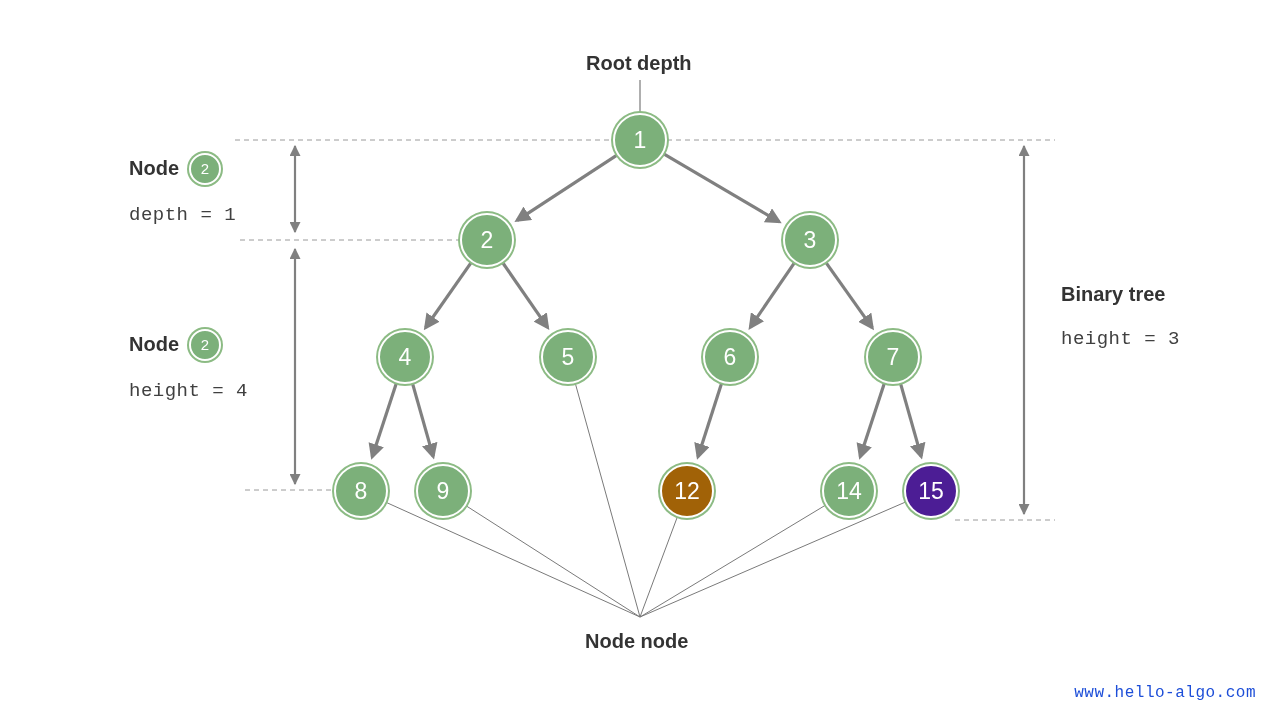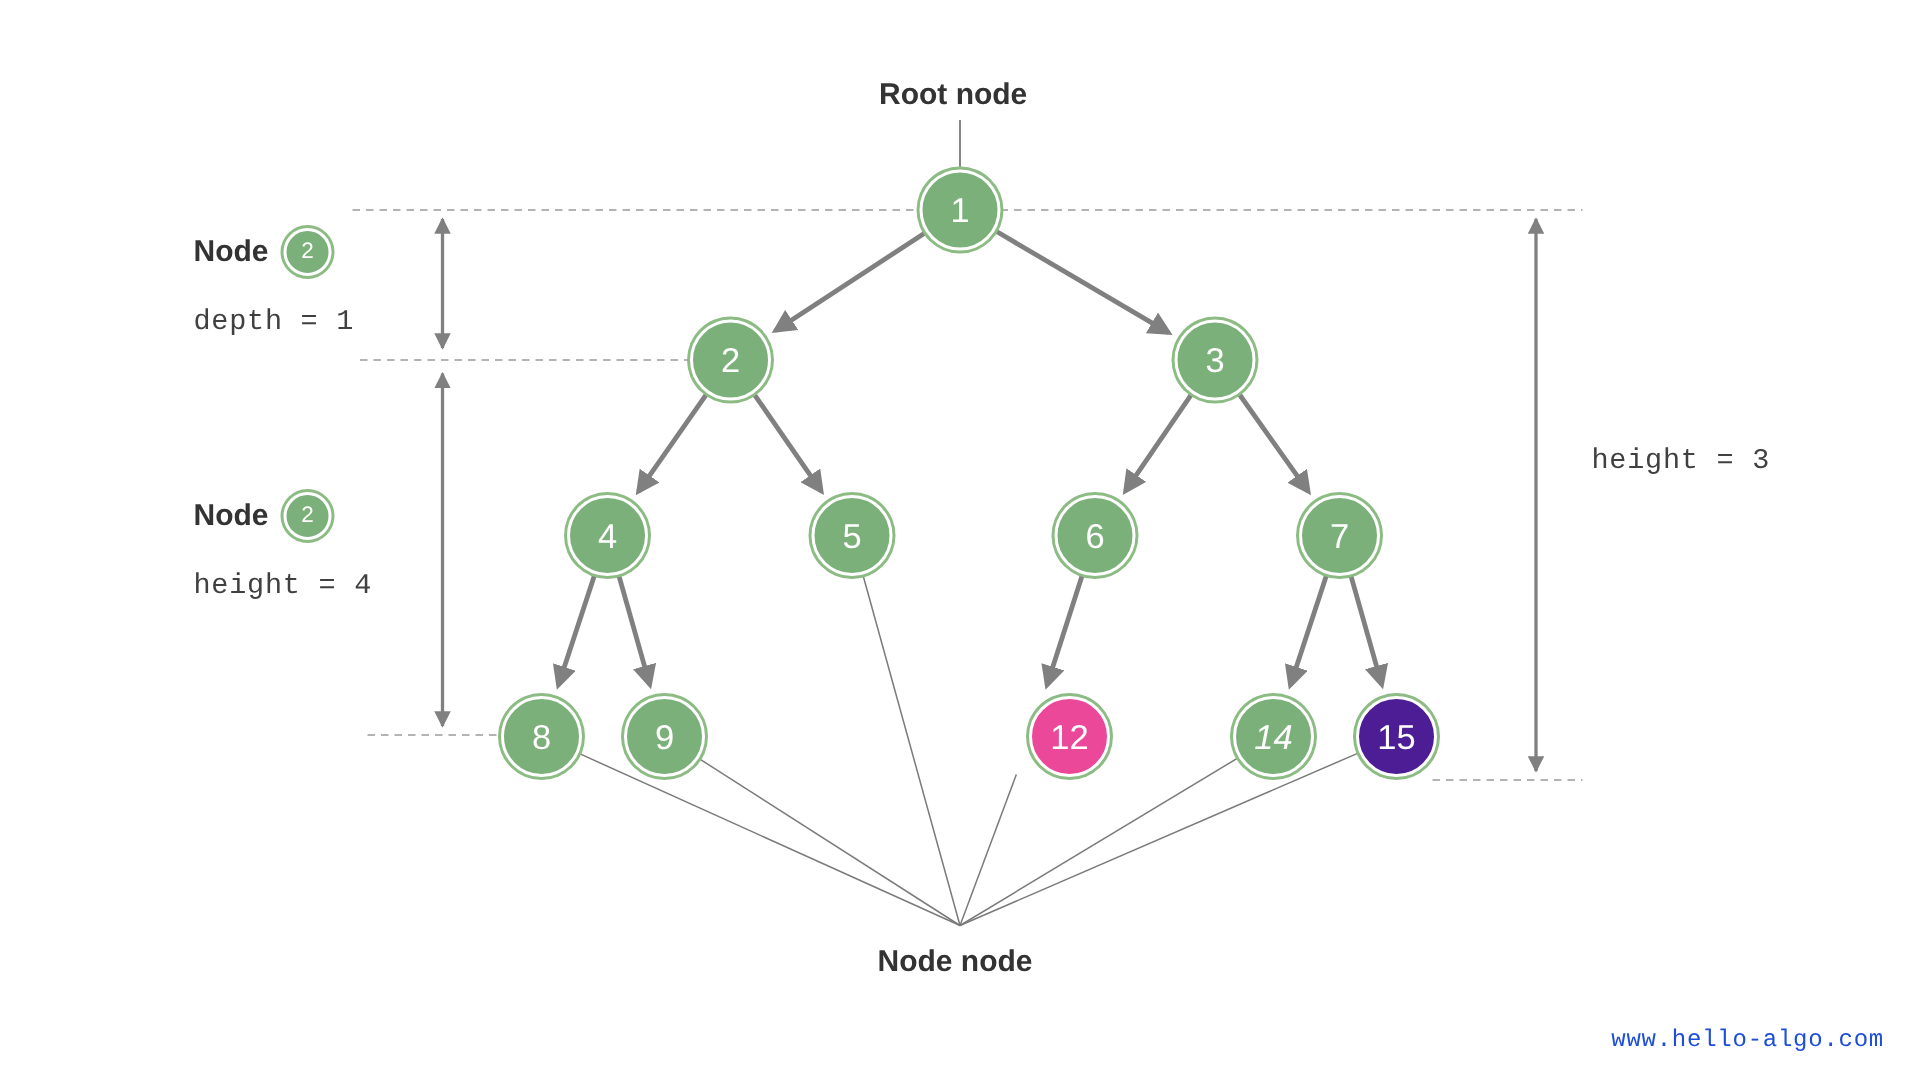--- a/index.html
+++ b/index.html
@@ -171,48 +171,49 @@
       </div>
       <div class="node-circle node-main" style="left: 893px; top: 357px; background: rgb(124, 176, 122); box-shadow: rgb(140, 187, 132) 0px 0px 0px 2px;">
         <span>7</span>
       </div>
       <div class="node-circle node-main" style="left: 361px; top: 491px; background: rgb(124, 176, 122); box-shadow: rgb(140, 187, 132) 0px 0px 0px 2px;">
         <span>8</span>
       </div>
       <div class="node-circle node-main" style="left: 443px; top: 491px; background: rgb(124, 176, 122); box-shadow: rgb(140, 187, 132) 0px 0px 0px 2px;">
         <span>9</span>
       </div>
-      <div class="node-circle node-main" style="left: 713px; top: 491px; background: #ec4899; box-shadow: rgb(140, 187, 132) 0px 0px 0px 2px;">
+      <div class="node-circle node-main" style="left: 687px; top: 491px; background: #a16207; box-shadow: rgb(140, 187, 132) 0px 0px 0px 2px;">
         <span>12</span>
       </div>
-      <div class="node-circle node-main" style="left: 849px; top: 491px; background: rgb(124, 176, 122); box-shadow: rgb(140, 187, 132) 0px 0px 0px 2px; font-style: italic;">
+      <div class="node-circle node-main" style="left: 849px; top: 491px; background: rgb(124, 176, 122); box-shadow: rgb(140, 187, 132) 0px 0px 0px 2px;">
         <span>14</span>
       </div>
       <div class="node-circle node-main" style="left: 931px; top: 491px; background: #4c1d95; box-shadow: rgb(140, 187, 132) 0px 0px 0px 2px;">
         <span>15</span>
       </div>
     </div>
 
-  <div class="caption-bold" id="root-caption" style="left:586px; top:52px;">Root node</div>
+  <div class="caption-bold" id="root-caption" style="left:586px; top:52px;">Root depth</div>
 
   <div class="caption-bold" id="leaf-caption" style="left:585px; top:630px;">Node node</div>
 
   <div id="annotations-layer">
       <div class="annot-block" style="left: 129px; top: 152px;">
         <span class="annot-title">Node<span class="node-circle node-inline" style="background: rgb(124, 176, 122); box-shadow: rgb(140, 187, 132) 0px 0px 0px 2px;">
             <span>2</span>
           </span></span>
         <span class="annot-sub">depth = 1</span>
       </div>
       <div class="annot-block" style="left: 129px; top: 328px;">
         <span class="annot-title">Node<span class="node-circle node-inline" style="background: rgb(124, 176, 122); box-shadow: rgb(140, 187, 132) 0px 0px 0px 2px;">
             <span>2</span>
           </span></span>
         <span class="annot-sub">height = 4</span>
       </div>
       <div class="annot-block" style="left: 1061px; top: 278px;">
+        <span class="annot-title">Binary tree</span>
         <span class="annot-sub">height = 3</span>
       </div>
     </div>
 
   <div id="watermark">www.hello-algo.com</div>
 
 </div>
 
 </body></html>

